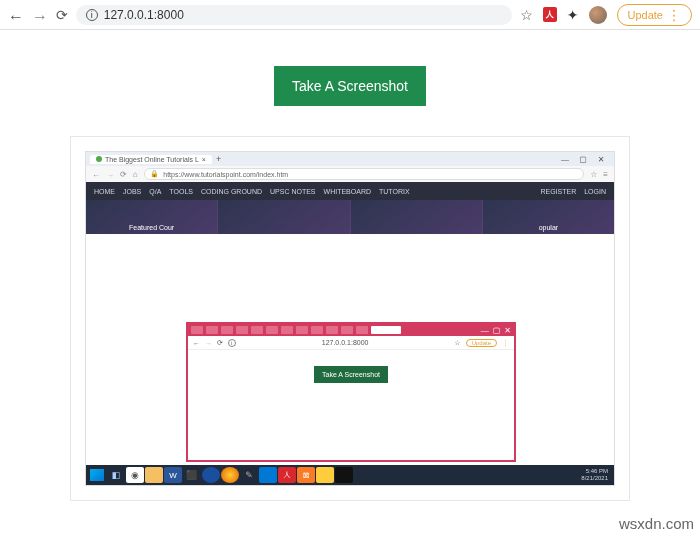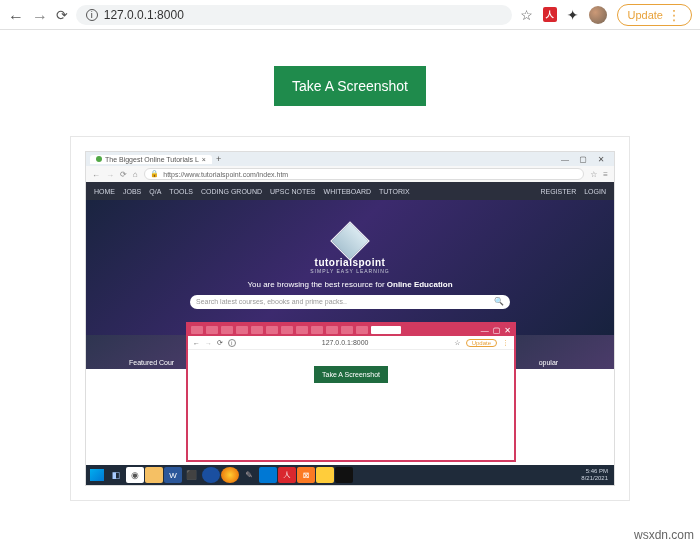--- a/index.html
+++ b/index.html
@@ -69,21 +69,21 @@
   .pink-body { display:flex; flex-direction:column; align-items:center; padding-top:16px; }
   .pink-btn { background:#1f6b3f; color:#fff; border:none; font-size:7px; padding:5px 8px; }
 
   
   .taskbar { position:absolute; bottom:0; left:0; right:0; height:20px; background:#1f2b3a; display:flex; align-items:center; padding:0 2px; gap:1px; }
   .taskbar .ico { width:18px; height:16px; display:flex; align-items:center; justify-content:center; font-size:9px; color:#fff; }
   .win-logo { background:linear-gradient(135deg,#00adef,#0078d4); width:14px; height:12px; }
   .taskbar .time { margin-left:auto; color:#cbd2de; font-size:6px; text-align:right; line-height:1.1; padding-right:4px; }
 
   
-  .wm { position:absolute; right:6px; bottom:2px; font-size:12px; color:#666; }
+  .wm { position:absolute; right:6px; bottom:12px; font-size:15px; color:#666; }
 </style>
 </head>
 <body>
 
 <div class="browser-bar">
   <span class="nav-arrow active">←</span>
   <span class="nav-arrow">→</span>
   <span class="reload">⟳</span>
   <div class="addr">
     <span class="info-icon">i</span>
@@ -141,32 +141,20 @@
         <span>TOOLS</span>
         <span>CODING GROUND</span>
         <span>UPSC NOTES</span>
         <span>WHITEBOARD</span>
         <span>TUTORIX</span>
         <span class="spacer"></span>
         <span>REGISTER</span>
         <span>LOGIN</span>
       </div>
 
-      <div class="ib-hero">
-        <div class="logo"></div>
-        <div class="brand">tutorialspoint</div>
-        <div class="sub">SIMPLY  EASY  LEARNING</div>
-        <div class="tag">
-          <span>You are browsing the best resource for </span><b>Online Education</b>
-        </div>
-        <div class="search">
-          <span>Search latest courses, ebooks and prime packs..</span>
-          <span class="mag">🔍</span>
-        </div>
-      </div>
 
       <div class="promos">
         <div class="promo">Featured Cour</div>
         <div class="promo"></div>
         <div class="promo"></div>
         <div class="promo">opular</div>
       </div>
 
       <div class="pink-win">
         <div class="pink-tabs">

